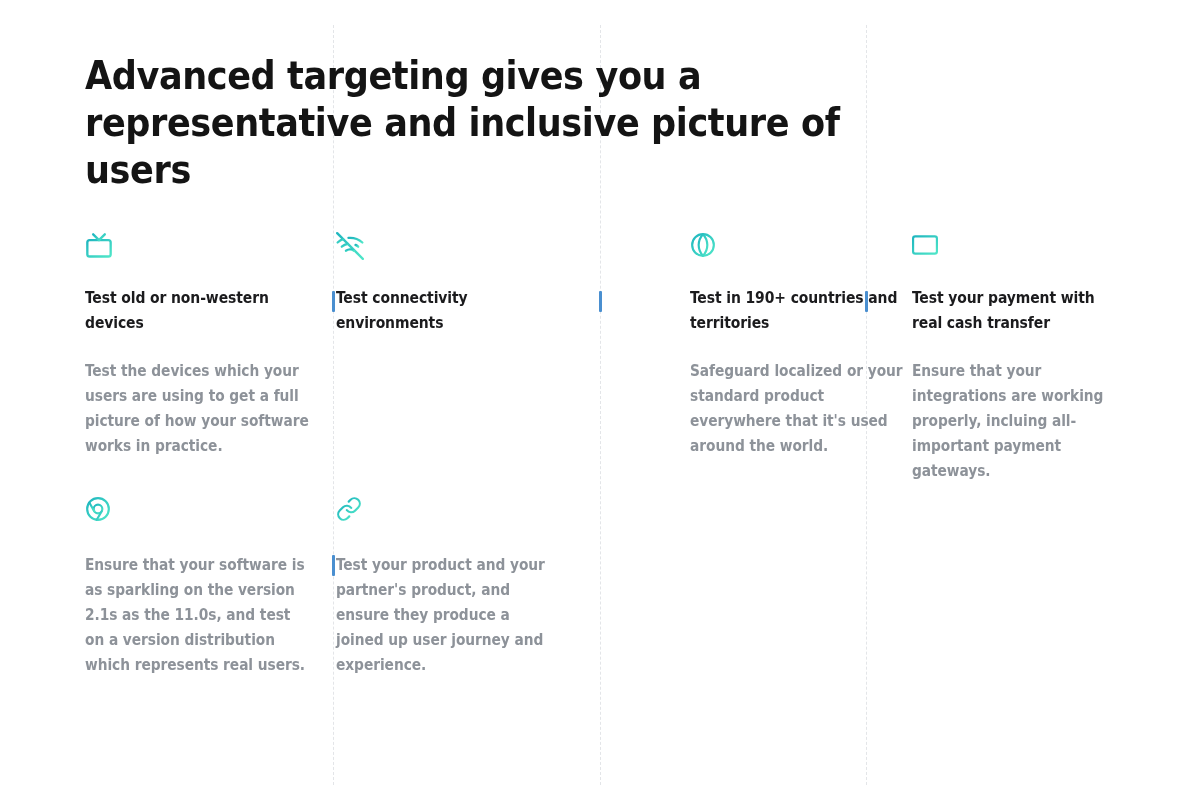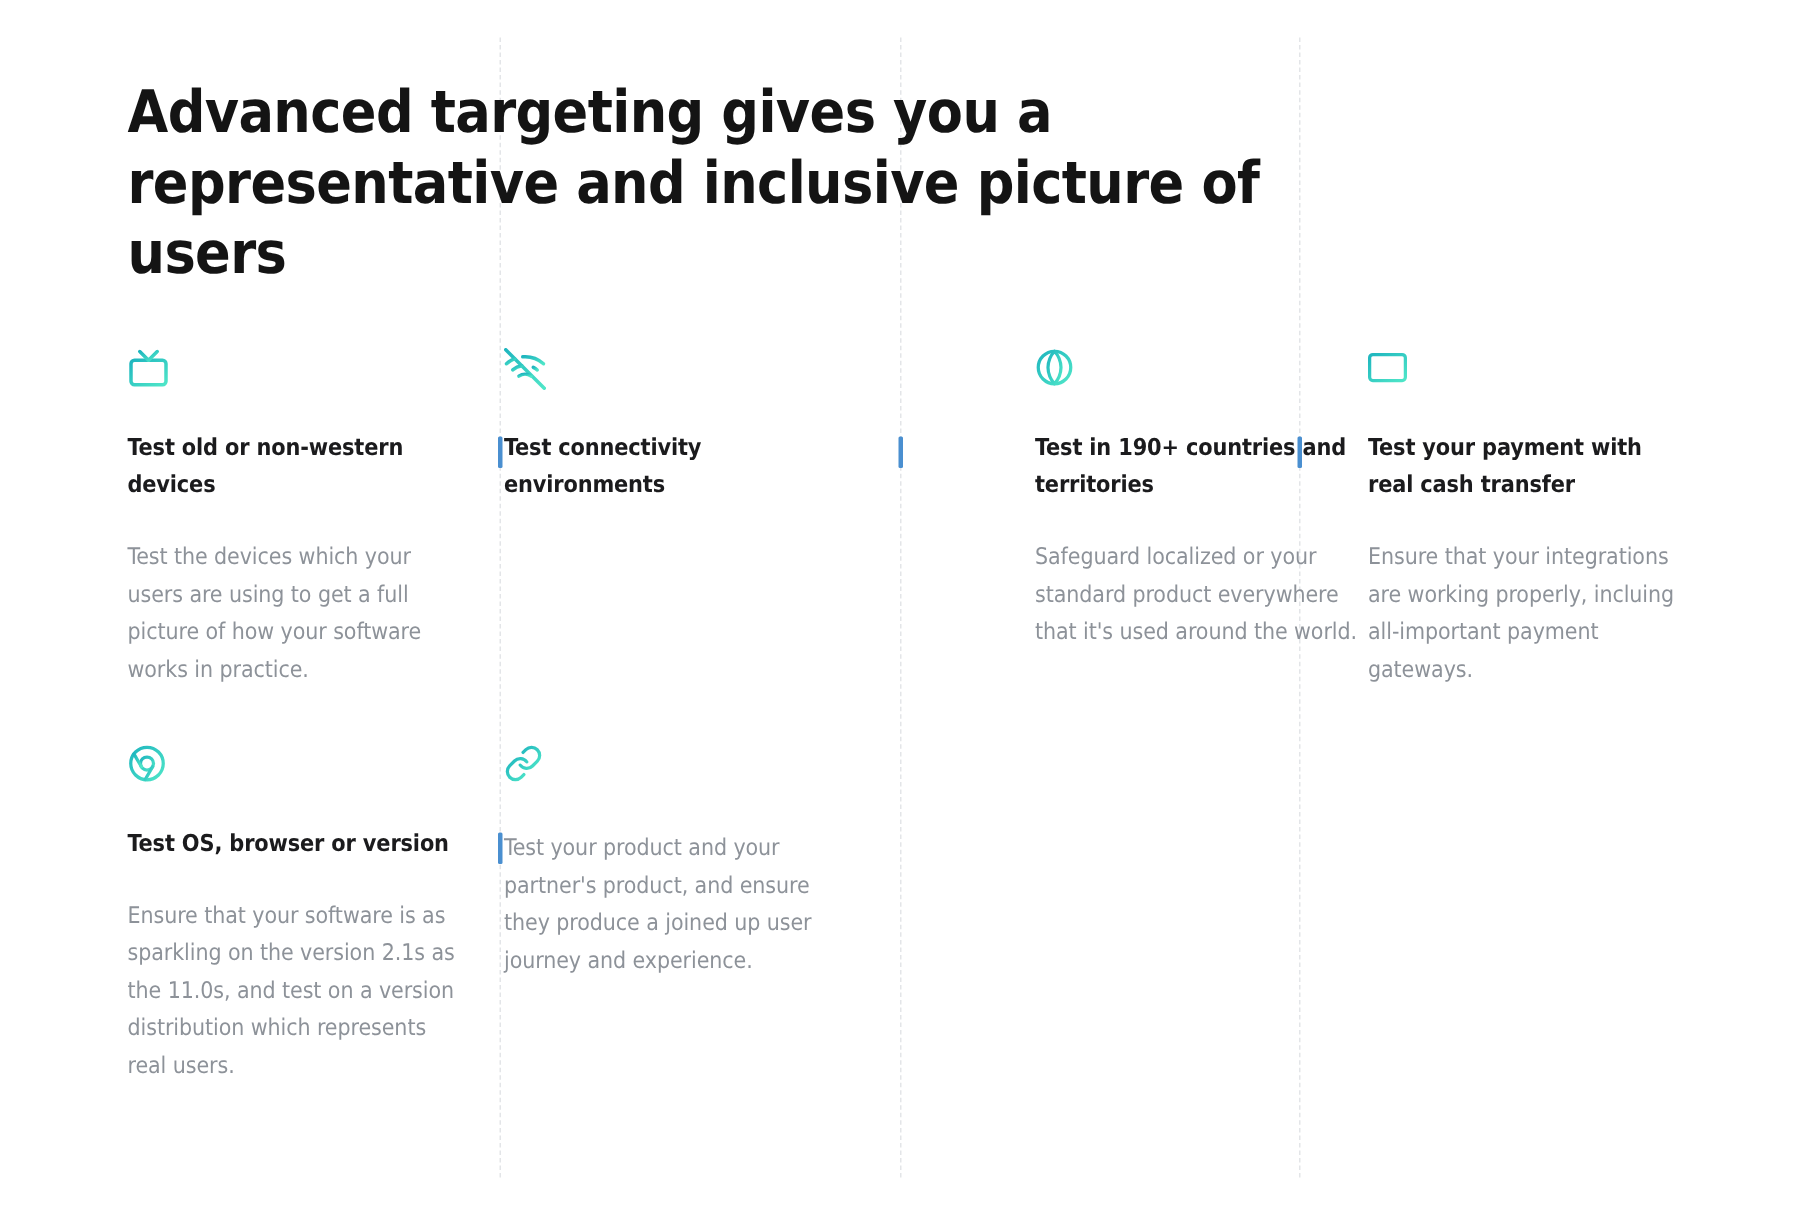--- a/index.html
+++ b/index.html
@@ -81,21 +81,21 @@
     font-weight:700;
     font-size:15.5px;
     line-height:25px;
     color:#1b1b1d;
     letter-spacing:-0.1px;
   }
 
   .card-body {
     margin-top:23px;
     font-family:"DejaVu Sans Condensed", "Liberation Sans Narrow", "Liberation Sans", sans-serif;
-    font-weight:400;
+    font-weight:700;
     font-size:15.3px;
     line-height:25px;
     color:#8d9299;
     letter-spacing:-0.05px;
   }
 
   
   .accent-tick {
     position:absolute;
     width:3px;
@@ -220,21 +220,20 @@
                 <stop offset="100%" stop-color="#4fe6c8"></stop>
               </linearGradient>
             </defs>
             <circle cx="12" cy="12" r="10"></circle>
             <circle cx="12" cy="12" r="4"></circle>
             <line x1="21.17" y1="8" x2="12" y2="8"></line>
             <line x1="3.95" y1="6.06" x2="8.54" y2="14"></line>
             <line x1="10.88" y1="21.94" x2="15.46" y2="14"></line>
           </svg>
         </div>
-        <div class="card-title">Test OS, browser or version</div>
         <div class="card-body">Ensure that your software is as sparkling on the version 2.1s as the 11.0s, and test on a version distribution which represents real users.</div>
       </div>
 
       <div class="card c2">
         <div class="icon-wrap">
           <svg width="26" height="26" viewBox="0 0 24 24" fill="none" stroke="url(#grad-f)" stroke-width="2" stroke-linecap="round" stroke-linejoin="round">
             <defs>
               <linearGradient id="grad-f" x1="0" y1="0" x2="1" y2="1">
                 <stop offset="0%" stop-color="#1fb6bf"></stop>
                 <stop offset="100%" stop-color="#4fe6c8"></stop>

